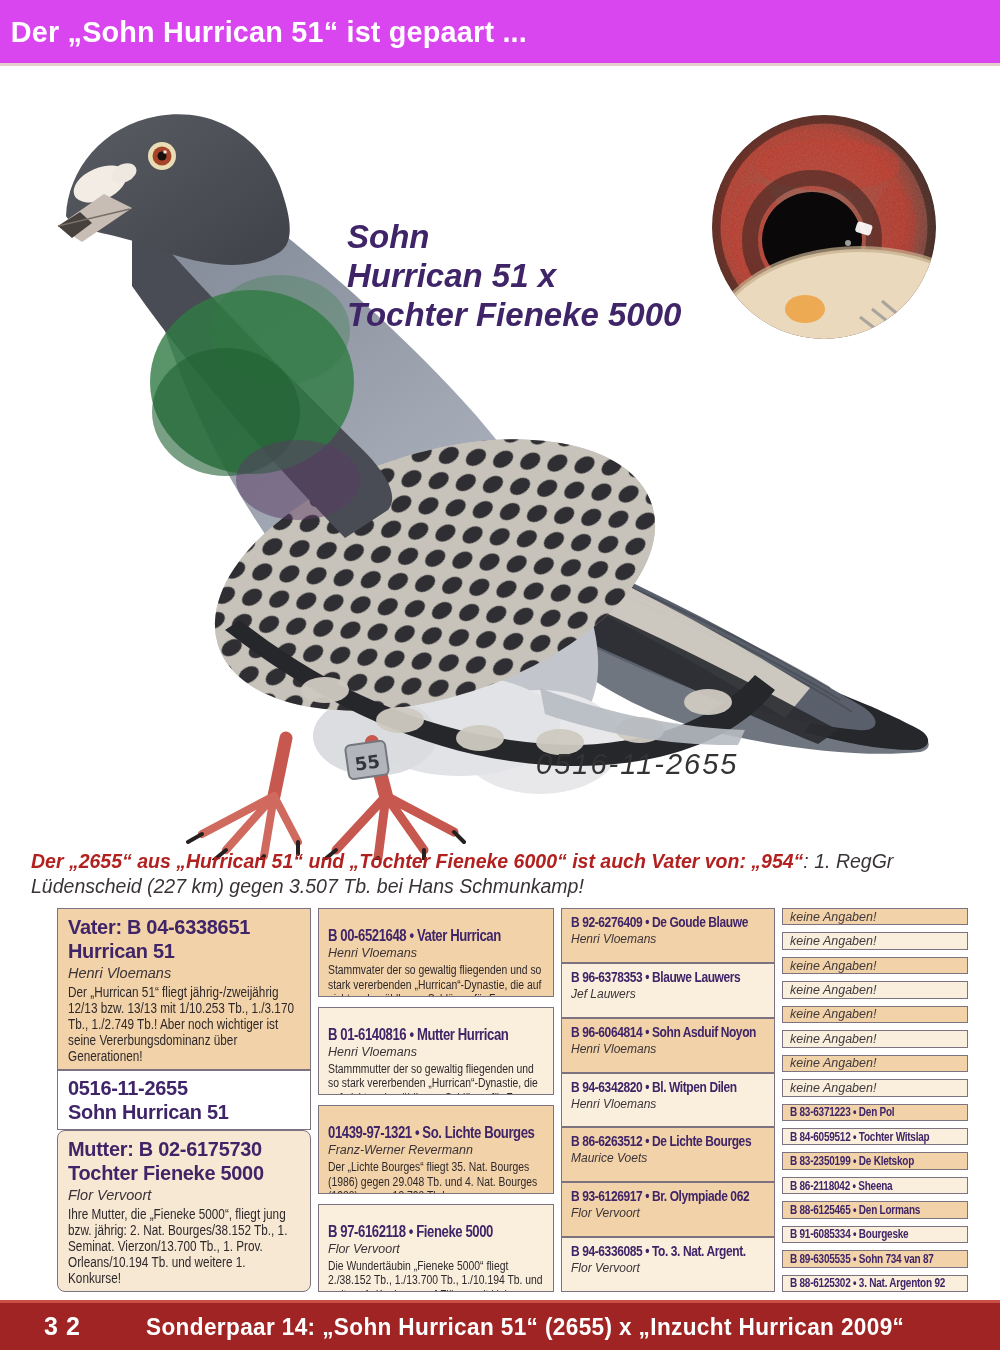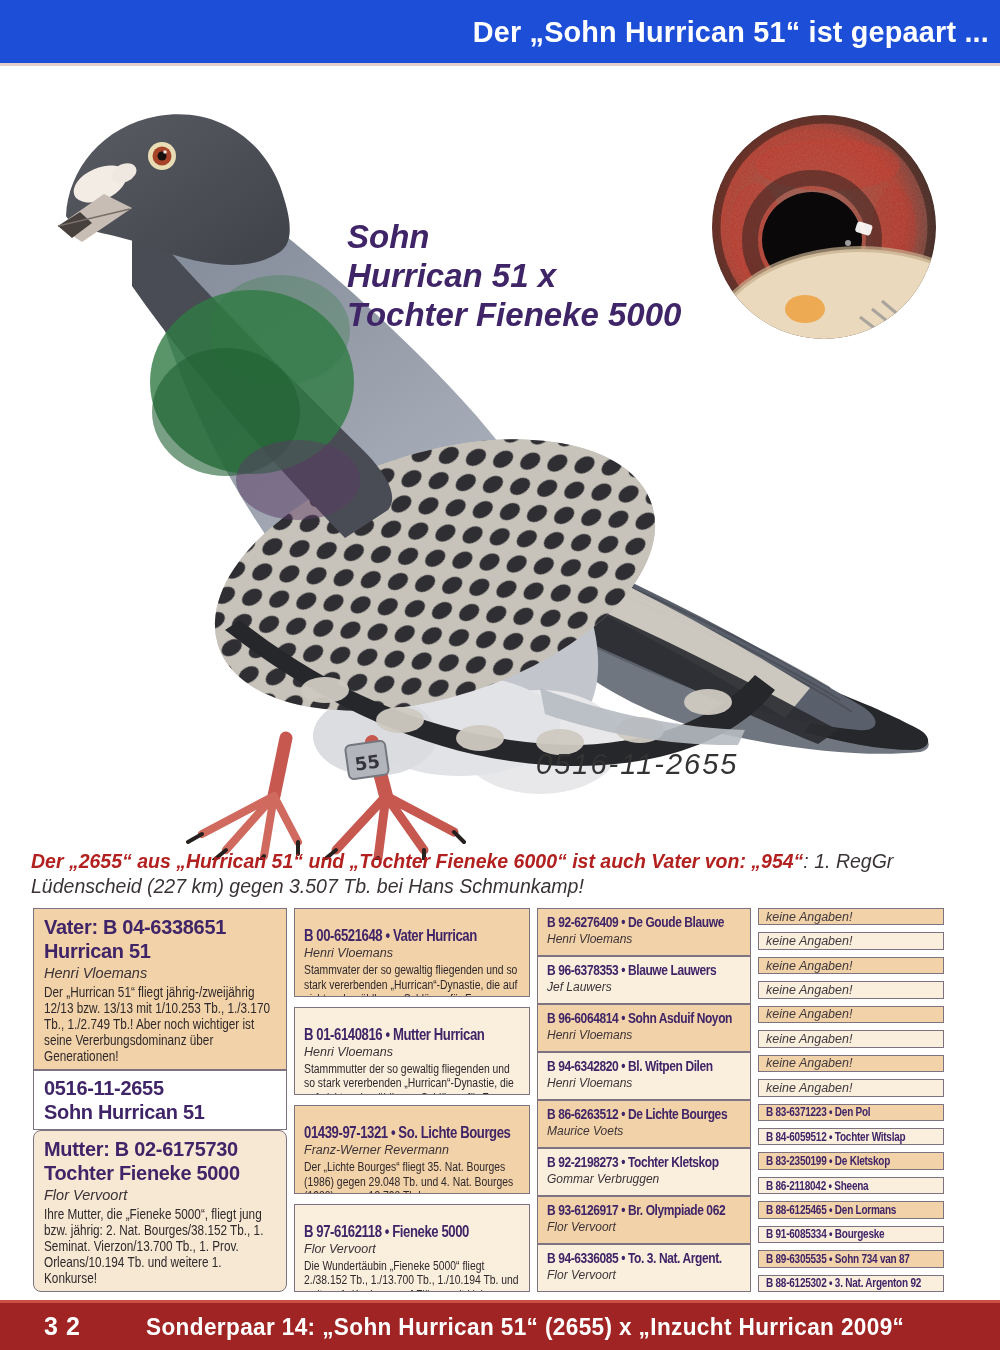--- a/index.html
+++ b/index.html
@@ -1,41 +1,41 @@
 <!DOCTYPE html>
 <html><head>
 <meta charset="utf-8">
 <style>
   html,body{margin:0;padding:0;background:#888;}
   .page{position:relative;width:1000px;height:1350px;background:#fff;overflow:hidden;
         font-family:"Liberation Sans",sans-serif;margin:0 auto;}
   
-  .header-bar{position:absolute;left:0;top:0;width:100%;height:63px;background:#1d4ed8;
-        border-bottom:3px solid #e4cfcc;display:flex;align-items:center;justify-content:flex-end;}
+  .header-bar{position:absolute;left:0;top:0;width:100%;height:63px;background:#d946ef;
+        border-bottom:3px solid #e4cfcc;display:flex;align-items:center;justify-content:flex-start;}
   .header-title{color:#fff;font-weight:bold;font-size:30px;letter-spacing:.2px;transform:scaleX(.96);}
   .footer-bar{position:absolute;left:0;bottom:0;width:100%;height:47px;background:#a02423;
         border-top:3px solid #cc4f46;display:flex;align-items:center;}
   .page-number{color:#fff;font-weight:bold;font-size:25px;letter-spacing:8px;margin-left:44px;}
   .footer-title{color:#fff;font-weight:bold;font-size:24px;margin-left:58px;letter-spacing:.4px;transform:scaleX(.94);transform-origin:left center;white-space:nowrap;}
   
   .pigeon-svg{position:absolute;left:40px;top:90px;}
   .eye-svg{position:absolute;left:710px;top:113px;}
   .pairing-title{position:absolute;left:347px;top:217px;color:#3f2468;font-weight:bold;
         font-style:italic;font-size:33px;line-height:39px;white-space:nowrap;}
   .ring-caption{position:absolute;left:536px;top:748px;font-style:italic;font-size:29px;
         color:#333;letter-spacing:2px;}
   
   .intro{position:absolute;left:31px;top:849px;width:917px;font-style:italic;font-size:19.5px;
         line-height:25px;margin:0;}
   .intro .seg-bold{color:#b2211f;font-weight:bold;}
   .intro .seg-reg{color:#3a3336;}
   
   .pedigree{position:absolute;left:33px;top:908px;display:flex;gap:7px;}
   .col{display:flex;flex-direction:column;height:384px;box-sizing:border-box;}
-  .col1{width:254px;justify-content:space-between;}
+  .col1{width:254px;justify-content:space-between;margin-left:24px;}
   .col2{width:236px;gap:10px;}
   .col3{width:214px;gap:0;}
   .col4{width:186px;gap:7px;}
   .pbox{border:1.5px solid #7d7280;box-sizing:border-box;overflow:hidden;background:#fff;}
   .bg-peach{background:#f2d2a8;}
   .bg-cream{background:#faeedd;}
   .bg-white{background:#ffffff;}
   .bg-mutter{background:#f6e8d3;border-radius:8px;}
   .col2 .pbox,.col3 .pbox,.col4 .pbox{flex:1 1 0;}
   .col1 .pbox{padding:6px 10px;}
@@ -249,24 +249,20 @@
           <span class="pb-name">Henri Vloemans</span>
         </div>
         <div class="pbox bg-cream">
           <span class="pb-title">B 94-6342820 • Bl. Witpen Dilen</span>
           <span class="pb-name">Henri Vloemans</span>
         </div>
         <div class="pbox bg-peach">
           <span class="pb-title">B 86-6263512 • De Lichte Bourges</span>
           <span class="pb-name">Maurice Voets</span>
         </div>
-        <div class="pbox bg-cream">
-          <span class="pb-title">B 92-2198273 • Tochter Kletskop</span>
-          <span class="pb-name">Gommar Verbruggen</span>
-        </div>
         <div class="pbox bg-peach">
           <span class="pb-title">B 93-6126917 • Br. Olympiade 062</span>
           <span class="pb-name">Flor Vervoort</span>
         </div>
         <div class="pbox bg-cream">
           <span class="pb-title">B 94-6336085 • To. 3. Nat. Argent.</span>
           <span class="pb-name">Flor Vervoort</span>
         </div>
       </div>
     <div class="col col4">

